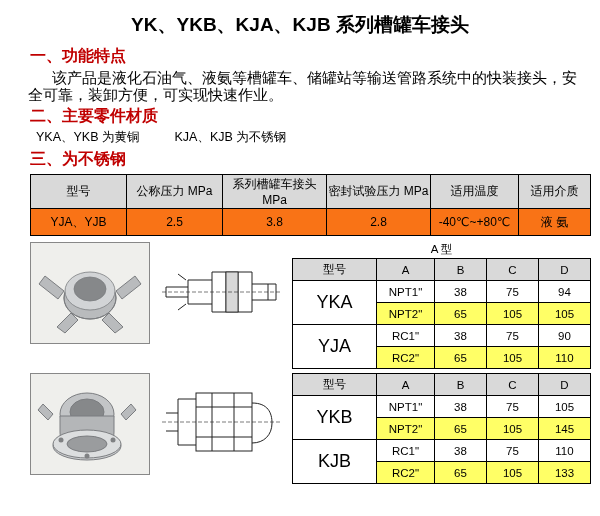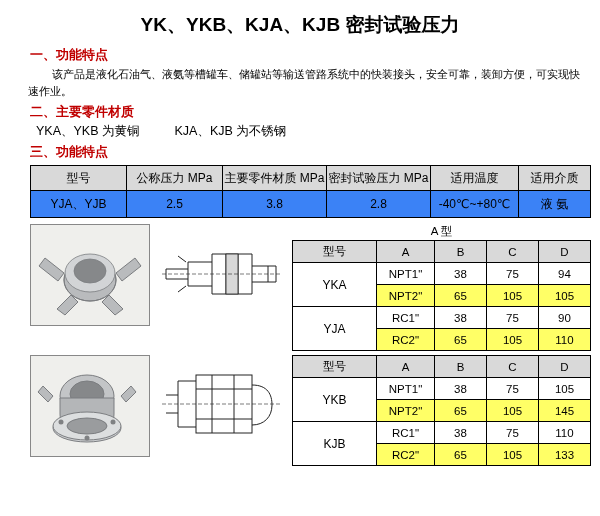--- a/index.html
+++ b/index.html
@@ -27,26 +27,26 @@
     font-size: 19px;
     font-weight: bold;
     letter-spacing: 0px;
     margin-top: 12px;
     margin-bottom: 8px;
     font-family: "Liberation Sans", "DejaVu Sans", sans-serif;
   }
   .section-head {
     color: #c00000;
     font-weight: bold;
-    font-size: 13px;
+    font-size: 16px;
     margin: 3px 0 2px 18px;
     font-family: "Liberation Sans", "DejaVu Sans", sans-serif;
   }
   .body-text {
-    font-size: 11px;
+    font-size: 15px;
     line-height: 17px;
     margin: 0 6px 0 16px;
     text-indent: 0;
     font-family: "Liberation Sans", "DejaVu Sans", sans-serif;
   }
   .body-text.indent {
     text-indent: 24px;
   }
   .mat-line {
     font-size: 12.5px;
@@ -70,21 +70,21 @@
     font-size: 12px;
     height: 24px;
     font-family: "Liberation Sans", "DejaVu Sans", sans-serif;
   }
   table.spec thead th {
     background: #d9d9d9;
     font-weight: normal;
     height: 22px;
   }
   table.spec .hl {
-    background: #3b82f6;
+    background: #f97316;
   }
   
   .dim-area {
     position: relative;
     margin-top: 6px;
   }
   .row-block {
     display: flex;
     align-items: flex-start;
     margin-left: 18px;
@@ -129,57 +129,57 @@
     font-family: "Liberation Sans", "DejaVu Sans", sans-serif;
   }
   table.dim thead th {
     background: #d9d9d9;
     font-weight: normal;
   }
   table.dim .hl {
     background: #ffff66;
   }
   table.dim .modelcell {
-    font-size: 12px;
+    font-size: 18px;
   }
   .photo svg, .drawing svg { display:block; }
 </style>
 </head>
 <body>
 
 <div class="page">
 
-  <div class="title">YK、YKB、KJA、KJB 密封试验压力</div>
+  <div class="title">YK、YKB、KJA、KJB 系列槽罐车接头</div>
 
   <div class="section-head">一、功能特点</div>
   <div class="body-text indent">该产品是液化石油气、液氨等槽罐车、储罐站等输送管路系统中的快装接头，安全可靠，装卸方便，可实现快速作业。</div>
 
   <div class="section-head">二、主要零件材质</div>
   <div class="mat-line">
     <span>YKA、YKB 为黄铜</span>
     <span class="gap"></span>
     <span>KJA、KJB 为不锈钢</span>
   </div>
 
-  <div class="section-head">三、功能特点</div>
+  <div class="section-head">三、为不锈钢</div>
 
   <table class="spec">
     <colgroup>
       <col style="width:96px">
       <col style="width:96px">
       <col style="width:104px">
       <col style="width:104px">
       <col style="width:88px">
       <col style="width:72px">
     </colgroup>
     <thead>
       <tr>
         <th>型号</th>
         <th>公称压力 MPa</th>
-        <th>主要零件材质 MPa</th>
+        <th>系列槽罐车接头 MPa</th>
         <th>密封试验压力 MPa</th>
         <th>适用温度</th>
         <th>适用介质</th>
       </tr>
     </thead>
     <tbody>
       <tr>
         <td class="hl">YJA、YJB</td>
         <td class="hl">2.5</td>
         <td class="hl">3.8</td>

